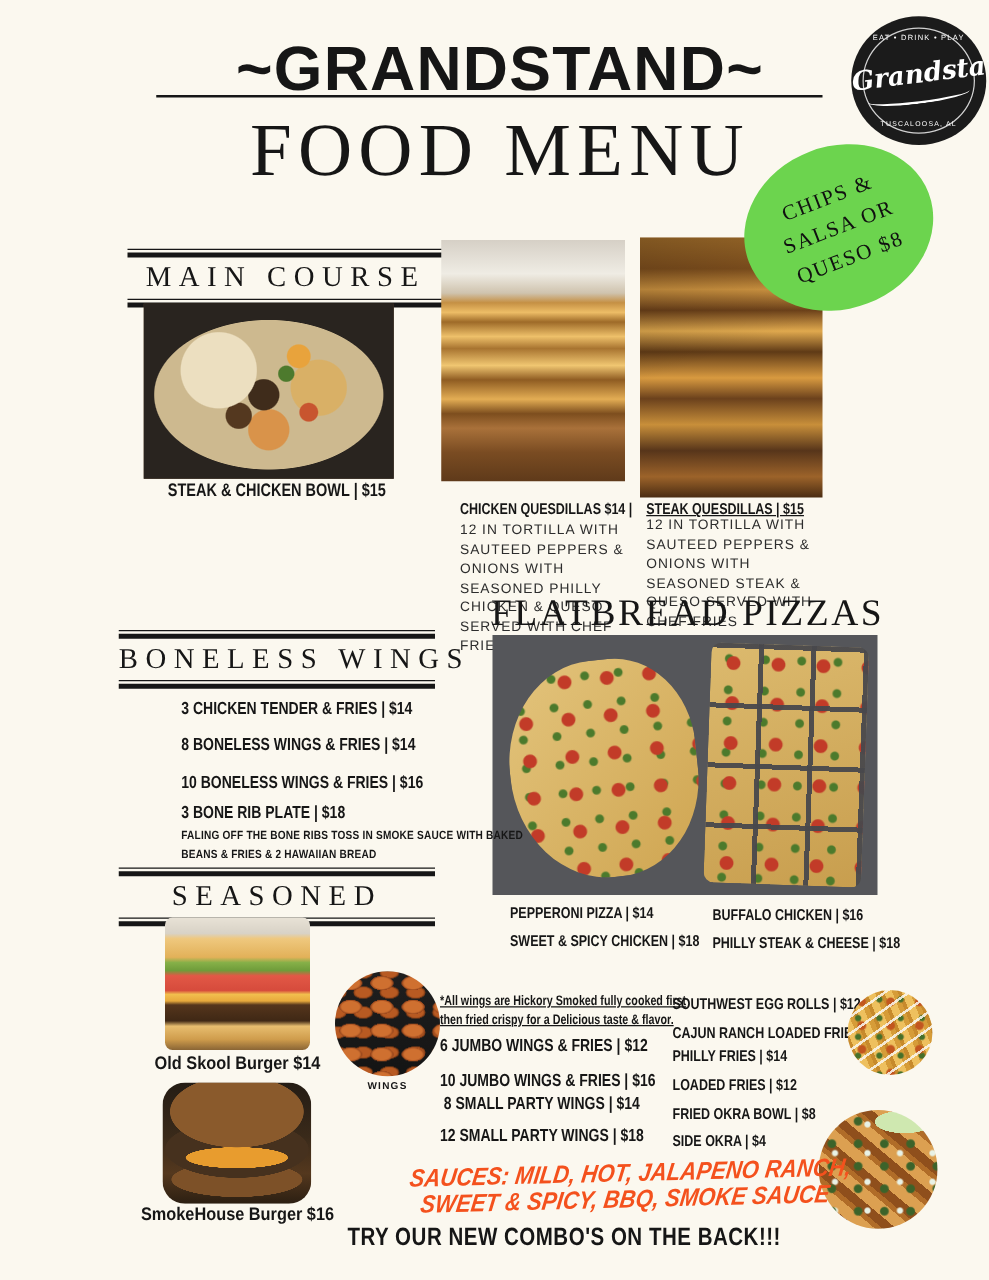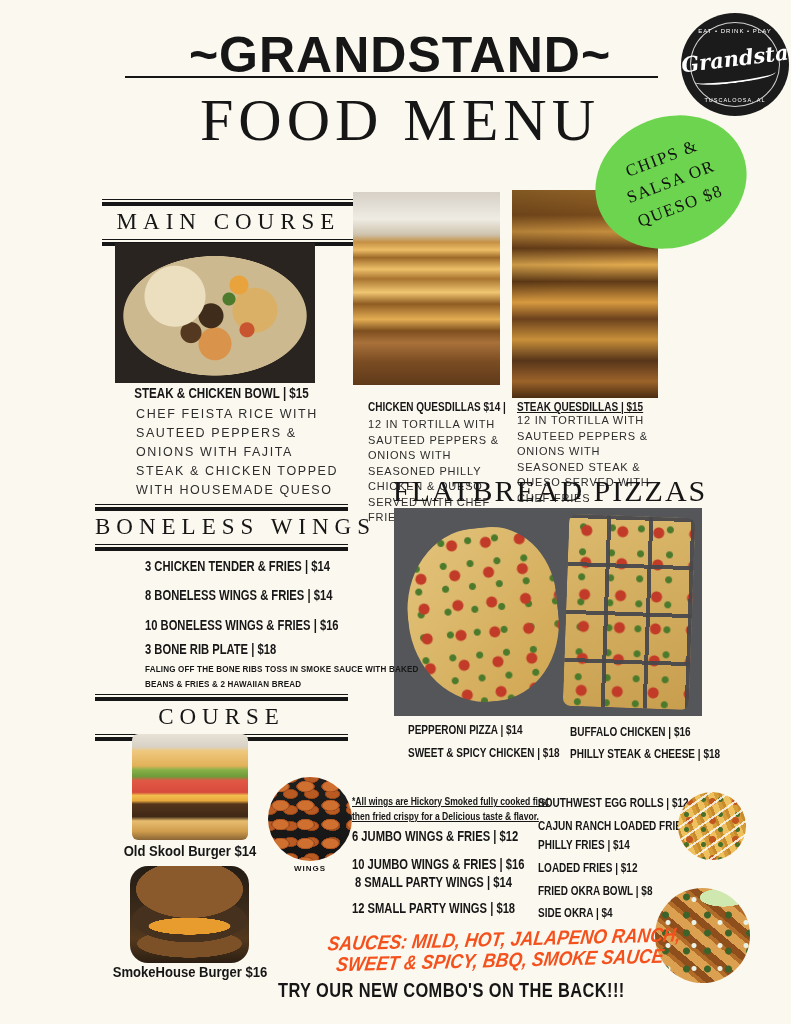--- a/index.html
+++ b/index.html
@@ -141,21 +141,20 @@
     <div>QUESO $8</div>
   </div>
 
   <div class="abs sec-head" style="left:102px;top:199px;width:253px;">
     <div class="dbl"></div>
     <div class="sec-title">MAIN COURSE</div>
     <div class="dbl"></div>
   </div>
   <div class="abs ph ph-bowl" style="left:115px;top:243px;width:200px;height:140px;"></div>
   <div class="abs itm center" style="left:95px;top:385px;width:253px;font-size:14.5px;">STEAK &amp; CHICKEN BOWL  |  $15</div>
-  <div class="abs desc" style="left:136px;top:405px;width:207px;">CHEF FEISTA RICE WITH SAUTEED PEPPERS &amp; ONIONS WITH FAJITA STEAK &amp; CHICKEN TOPPED WITH HOUSEMADE QUESO</div>
 
   <div class="abs ph ph-quesa-c" style="left:353px;top:192px;width:147px;height:193px;"></div>
   <div class="abs ph ph-quesa-s" style="left:512px;top:190px;width:146px;height:208px;"></div>
   <div class="abs itm sm" style="left:368px;top:400px;">CHICKEN QUESDILLAS $14  |</div>
   <div class="abs desc sm" style="left:368px;top:417px;width:150px;">12 IN TORTILLA WITH SAUTEED PEPPERS &amp; ONIONS WITH SEASONED PHILLY CHICKEN &amp; QUESO SERVED WITH CHEF FRIES</div>
   <div class="abs itm sm" style="left:517px;top:400px;text-decoration:underline;">STEAK QUESDILLAS  |  $15</div>
   <div class="abs desc sm" style="left:517px;top:413px;width:152px;">12 IN TORTILLA WITH SAUTEED PEPPERS &amp; ONIONS WITH SEASONED STEAK &amp; QUESO SERVED WITH CHEF FRIES</div>
 
   <div class="abs serif-big" style="left:385px;top:474px;width:330px;">FLATBREAD PIZZAS</div>
   <div class="abs ph ph-pizza" style="left:394px;top:508px;width:308px;height:208px;">
@@ -174,21 +173,21 @@
   </div>
   <div class="abs itm" style="left:145px;top:558px;">3 CHICKEN TENDER &amp; FRIES |   $14</div>
   <div class="abs itm" style="left:145px;top:587px;">8 BONELESS WINGS &amp; FRIES |  $14</div>
   <div class="abs itm" style="left:145px;top:617px;">10 BONELESS WINGS &amp; FRIES |  $16</div>
   <div class="abs itm" style="left:145px;top:641px;">3 BONE RIB PLATE  |  $18</div>
   <div class="abs fineprint" style="left:145px;top:662px;">FALING OFF THE BONE RIBS TOSS IN SMOKE SAUCE WITH BAKED</div>
   <div class="abs fineprint" style="left:145px;top:677px;">BEANS &amp; FRIES &amp; 2 HAWAIIAN BREAD</div>
 
   <div class="abs sec-head" style="left:95px;top:694px;width:253px;">
     <div class="dbl"></div>
-    <div class="sec-title">COURSE</div>
+    <div class="sec-title">SEASONED</div>
     <div class="dbl"></div>
   </div>
   <div class="abs ph ph-burger1" style="left:132px;top:734px;width:116px;height:106px;border-radius:6px;"></div>
   <div class="abs caption" style="left:102px;top:843px;width:176px;">Old Skool Burger $14</div>
   <div class="abs ph ph-burger2" style="left:130px;top:866px;width:119px;height:97px;border-radius:18px;"></div>
   <div class="abs caption" style="left:95px;top:964px;width:190px;">SmokeHouse Burger $16</div>
 
   <div class="abs ph ph-wings" style="left:268px;top:777px;width:84px;height:84px;"></div>
   <div class="abs wings-label" style="left:268px;top:864px;width:84px;">WINGS</div>
 

